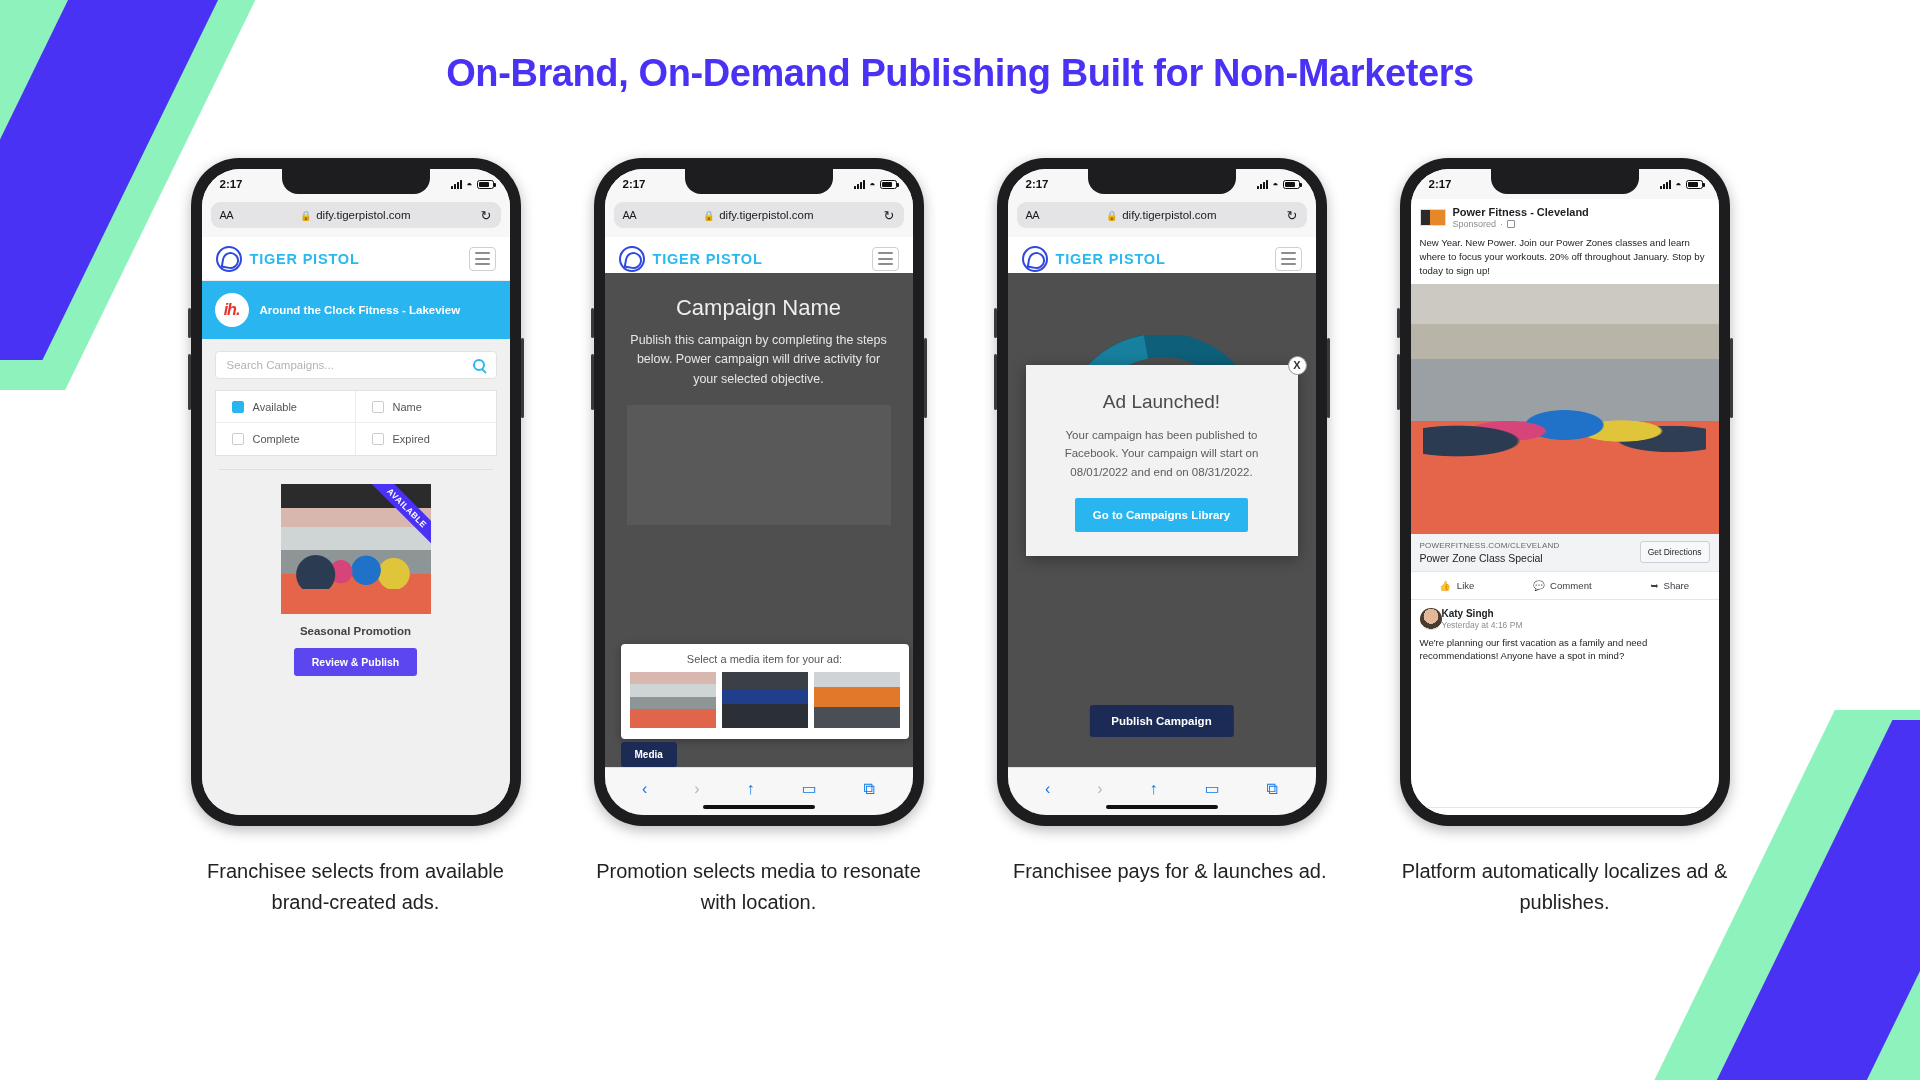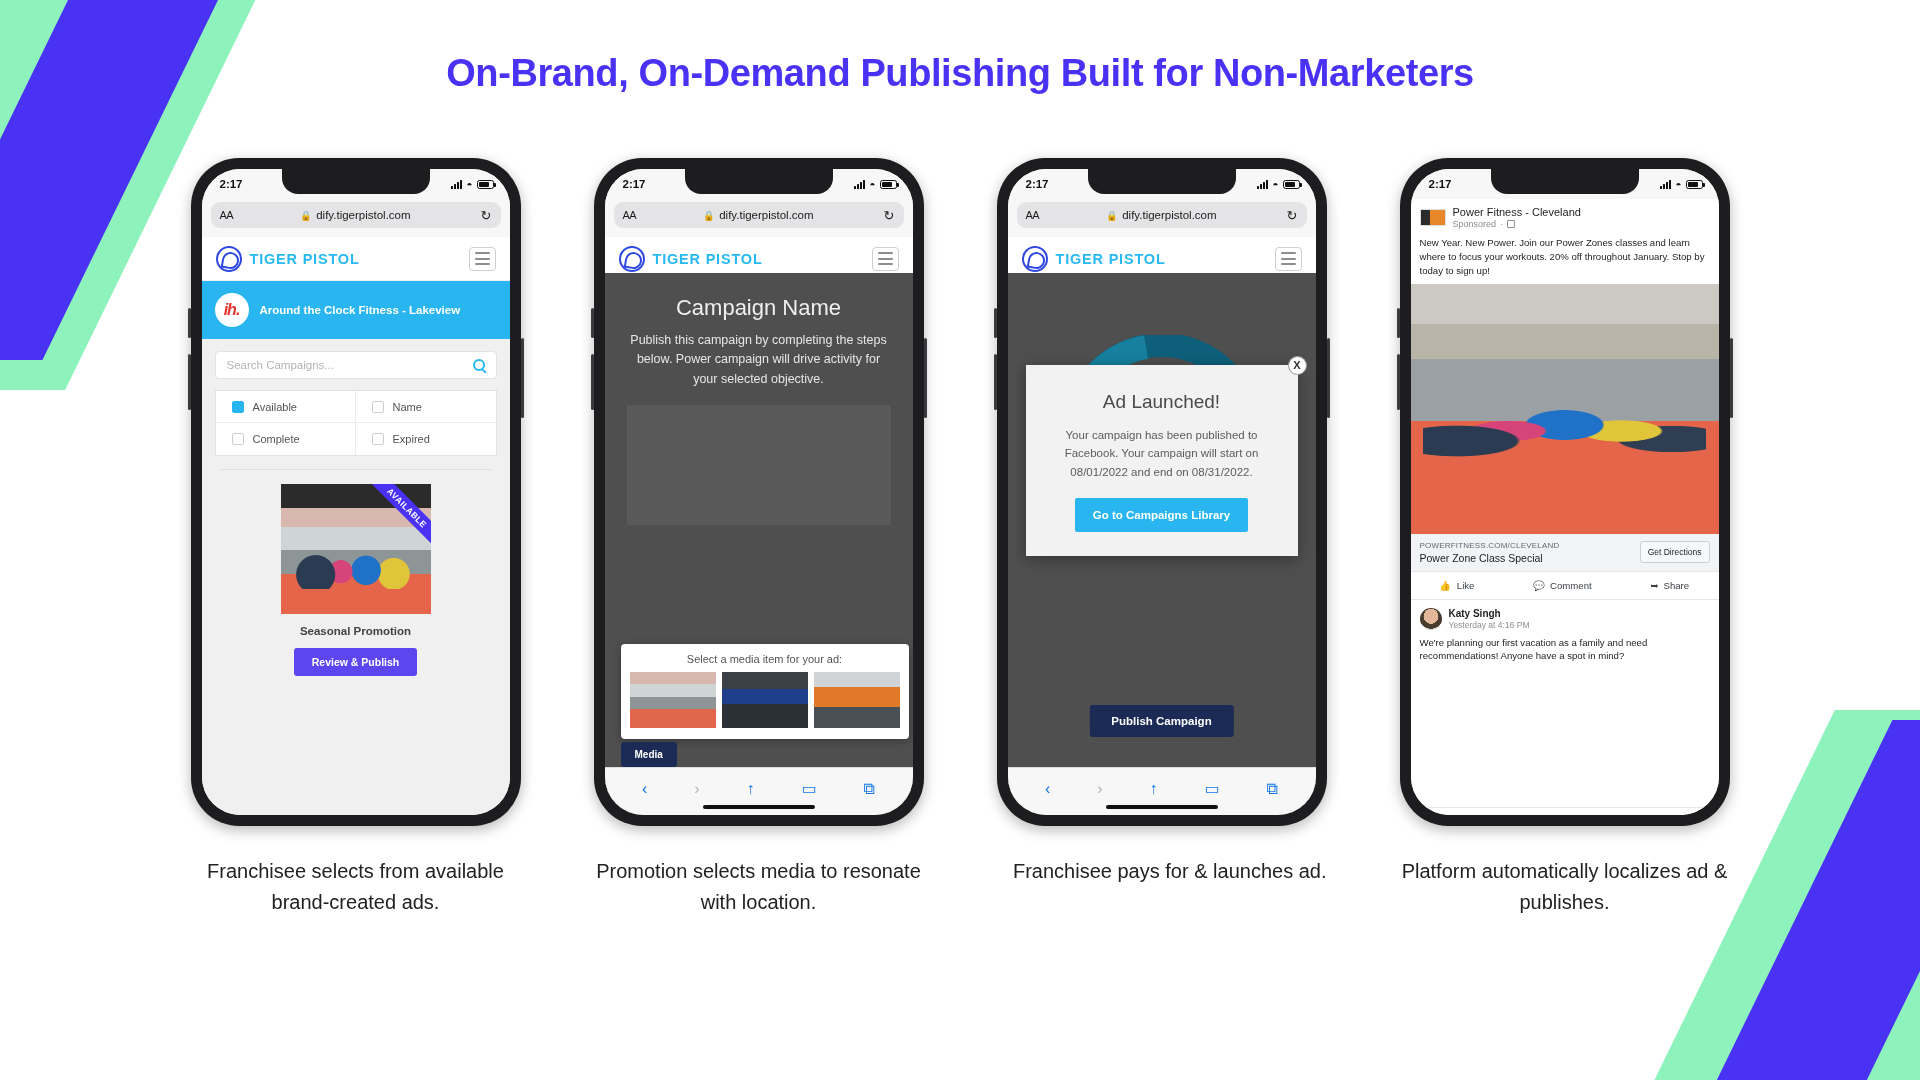--- a/index.html
+++ b/index.html
@@ -285,21 +285,21 @@
   }
 
   
   .fb { background: #fff; height: 100%; display: flex; flex-direction: column; }
   .fb-head { display: flex; gap: 7px; padding: 7px 9px 4px; align-items: flex-start; }
   .fb-logo {
     width: 26px; height: 17px; flex: 0 0 auto; margin-top: 3px;
     background: linear-gradient(90deg,#2b2b2b 0 38%, #e8862a 38% 100%);
     border: 1px solid #ddd;
   }
-  .fb-name { font-size: 11px; font-weight: normal; color: #1c1e21; }
+  .fb-name { font-size: 11px; font-weight: bold; color: #1c1e21; }
   .fb-meta { font-size: 9px; color: #8a8d91; margin-top: 1px; display:flex; gap:4px; align-items:center;}
   .globe { width: 8px; height: 8px; border: 1px solid #8a8d91; border-radius: 1px; display:inline-block;}
   .fb-copy { font-size: 9.6px; color: #1c1e21; line-height: 1.45; padding: 3px 9px 6px; }
   .fb-img {
     height: 250px; position: relative;
     background: linear-gradient(#cbc9c2 0 16%, #b9b4a8 16% 30%, #9aa0a3 30% 55%, #e4654a 55% 100%);
   }
   .fb-img::before {
     content:""; position:absolute; left:4%; top:38%; width:92%; height:40%;
     background:
@@ -317,21 +317,21 @@
   .fb-cta-title { font-size: 10.5px; color: #1c1e21; margin-top: 2px; }
   .fb-cta-btn {
     font-size: 8.5px; color: #1c1e21; border: 1px solid #ccd0d5;
     border-radius: 3px; padding: 5px 7px; background: #f7f8fa;
   }
   .fb-actions {
     display: flex; justify-content: space-around; align-items: center;
     padding: 8px 0; border-bottom: 1px solid #e4e6eb; font-size: 9.6px; color: #3b4045;
   }
   .fb-actions div { display: flex; align-items: center; gap: 5px; }
-  .fb-comment { display: flex; gap: 7px; padding: 8px 9px 3px; }
+  .fb-comment { display: flex; padding: 8px 9px 3px; }
   .fb-av {
     width: 22px; height: 22px; border-radius: 50%; flex: 0 0 auto;
     background: radial-gradient(circle at 50% 38%, #e3b79a 0 42%, #4a3b2f 43% 70%, #cfd8cd 71% 100%);
   }
   .fb-cname { font-size: 10px; font-weight: bold; color: #1c1e21; }
   .fb-ctime { font-size: 8.5px; color: #8a8d91; margin-top: 1px; }
   .fb-ctext { font-size: 9.6px; color: #1c1e21; line-height: 1.4; padding: 3px 9px 7px; }
   .fb-tabs {
     margin-top: auto; display: flex; justify-content: space-around; align-items: center;
     height: 38px; border-top: 1px solid #e4e6eb; font-size: 15px; color: #65676b;

